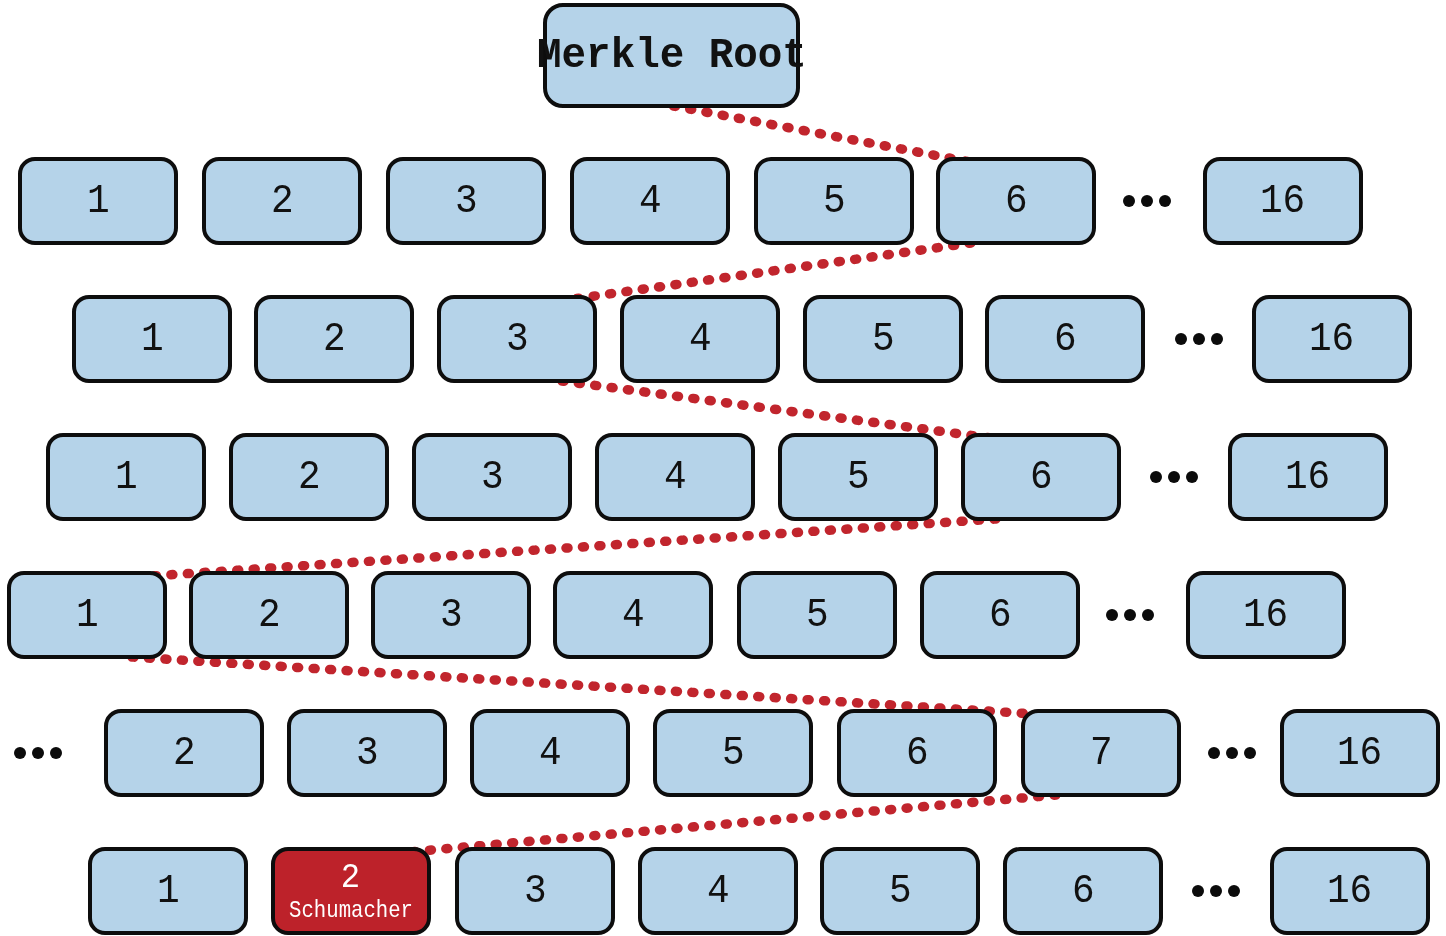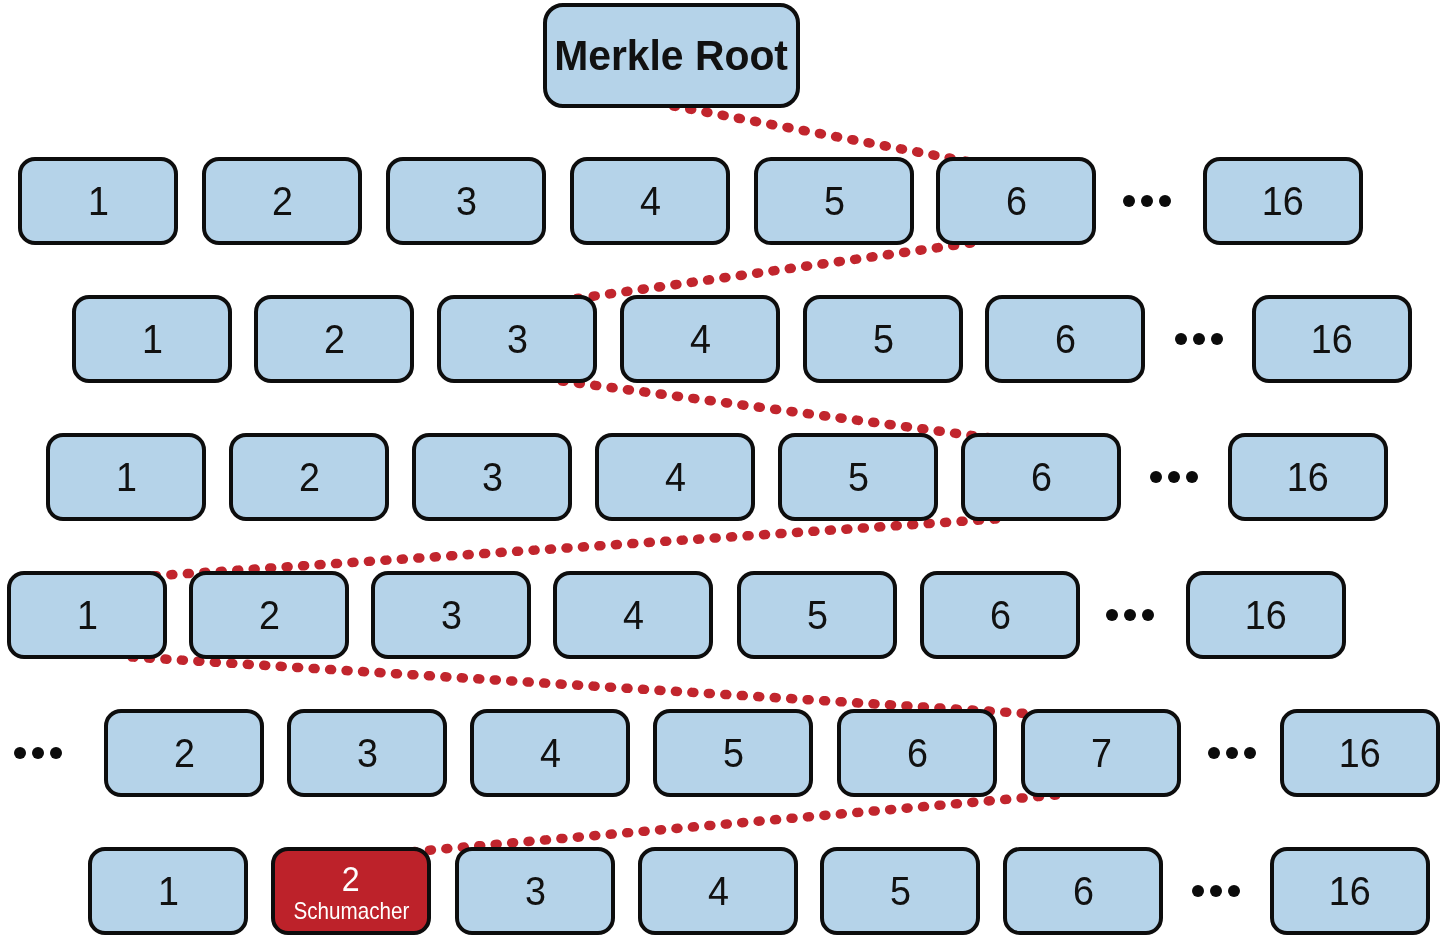--- a/index.html
+++ b/index.html
@@ -1,20 +1,20 @@
 <!DOCTYPE html>
 <html><head>
 <meta charset="utf-8">
 <style>
   html,body{margin:0;padding:0;background:#ffffff;}
   .canvas{
     position:relative;
     width:1446px;height:936px;
     background:var(--bg,#ffffff);
-    font-family:Liberation Sans, sans-serif;
+    font-family:Liberation Mono, monospace;
     overflow:hidden;
   }
   #connections{position:absolute;left:0;top:0;z-index:0;}
   .box{
     position:absolute;
     width:160px;height:88px;
     box-sizing:border-box;
     background:var(--box-fill,#b5d3e9);
     border:4px solid var(--box-border,#0d0d0d);
     border-radius:17px;

